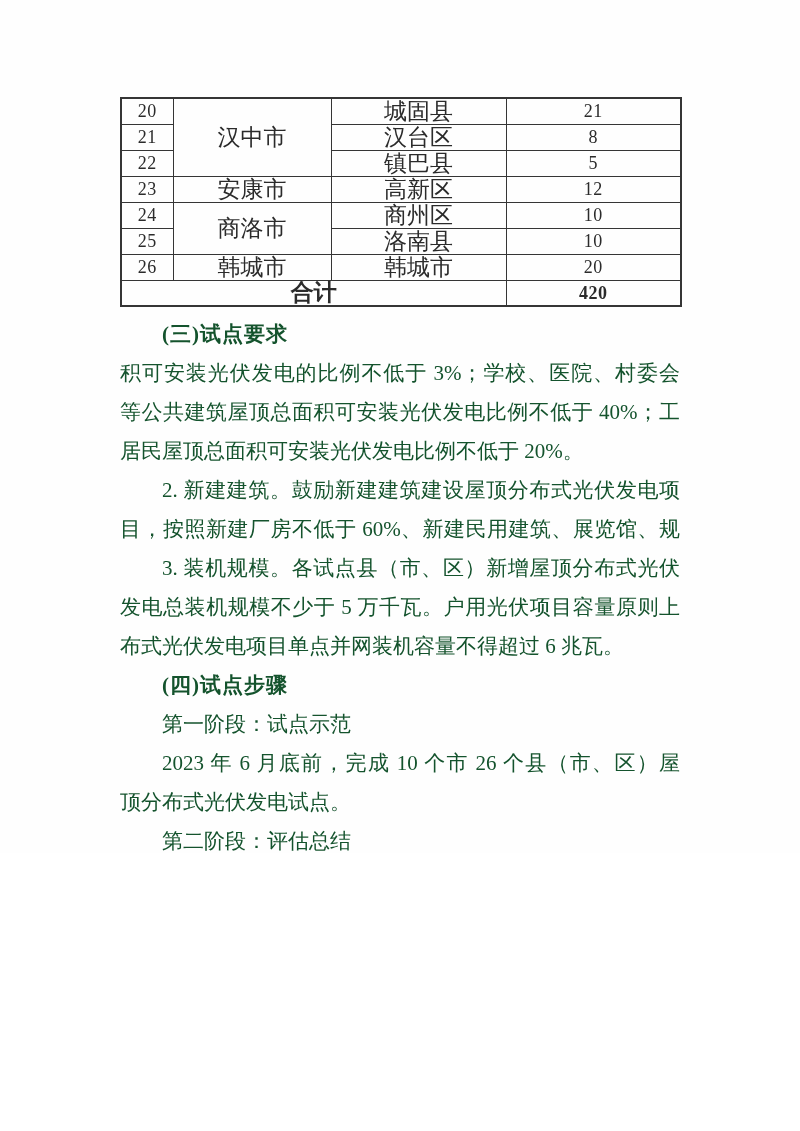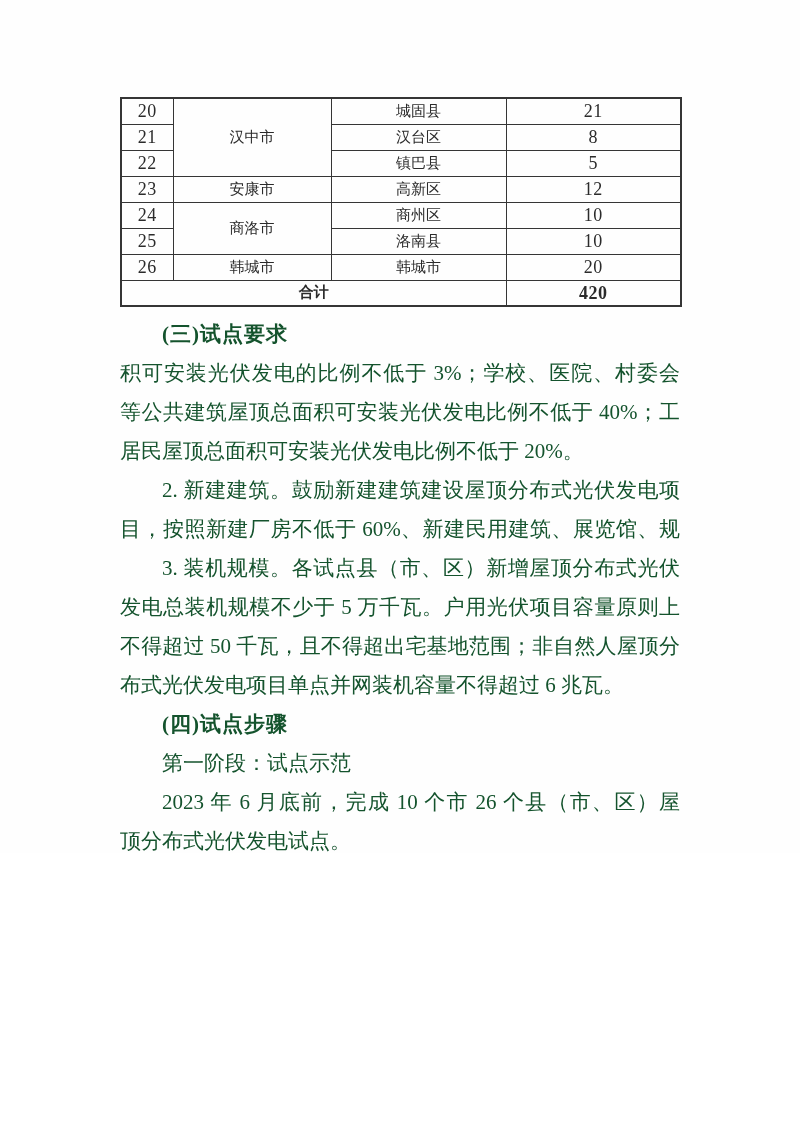--- a/index.html
+++ b/index.html
@@ -12,21 +12,21 @@
   
   table.pilot {
     position:absolute; left:120px; top:97px; width:560px;
     border-collapse:collapse; table-layout:fixed;
     border:2px solid #353535;
   }
   table.pilot td {
     border:1px solid #353535;
     height:26px; padding:0 2px;
     text-align:center; vertical-align:middle;
-    font-size:15px; line-height:1; color:#2b2b2b;
+    font-size:23px; line-height:1; color:#2b2b2b;
   }
   table.pilot td.num { font-size:18px; letter-spacing:0.5px; }
   table.pilot tr.total td { font-weight:bold; }
   
   .bodytext {
     position:absolute; left:120px; top:315px; width:560px;
     font-size:21px; color:#14532d;
   }
   .ln { height:39px; line-height:39px; white-space:nowrap; overflow:visible; }
   .ln.fill { white-space:normal; text-align:justify; text-align-last:justify; }
@@ -102,21 +102,20 @@
 
     <div class="ln fill">积可安装光伏发电的比例不低于 3%；学校、医院、村委会</div>
     <div class="ln fill">等公共建筑屋顶总面积可安装光伏发电比例不低于 40%；工</div>
     <div class="ln">居民屋顶总面积可安装光伏发电比例不低于 20%。</div>
 
     <div class="ln ind fill">2. 新建建筑。鼓励新建建筑建设屋顶分布式光伏发电项</div>
     <div class="ln fill">目，按照新建厂房不低于 60%、新建民用建筑、展览馆、规</div>
 
     <div class="ln ind fill">3. 装机规模。各试点县（市、区）新增屋顶分布式光伏</div>
     <div class="ln fill">发电总装机规模不少于 5 万千瓦。户用光伏项目容量原则上</div>
-    <div class="ln fill">不得超过 50 千瓦，且不得超出宅基地范围；非自然人屋顶分</div>
     <div class="ln">布式光伏发电项目单点并网装机容量不得超过 6 兆瓦。</div>
 
     <div class="ln hd">(四)试点步骤</div>
 
     <div class="ln ind">第一阶段：试点示范</div>
 
     <div class="ln ind fill">2023 年 6 月底前，完成 10 个市 26 个县（市、区）屋</div>
     <div class="ln">顶分布式光伏发电试点。</div>
 
     <div class="ln ind">第二阶段：评估总结</div>

